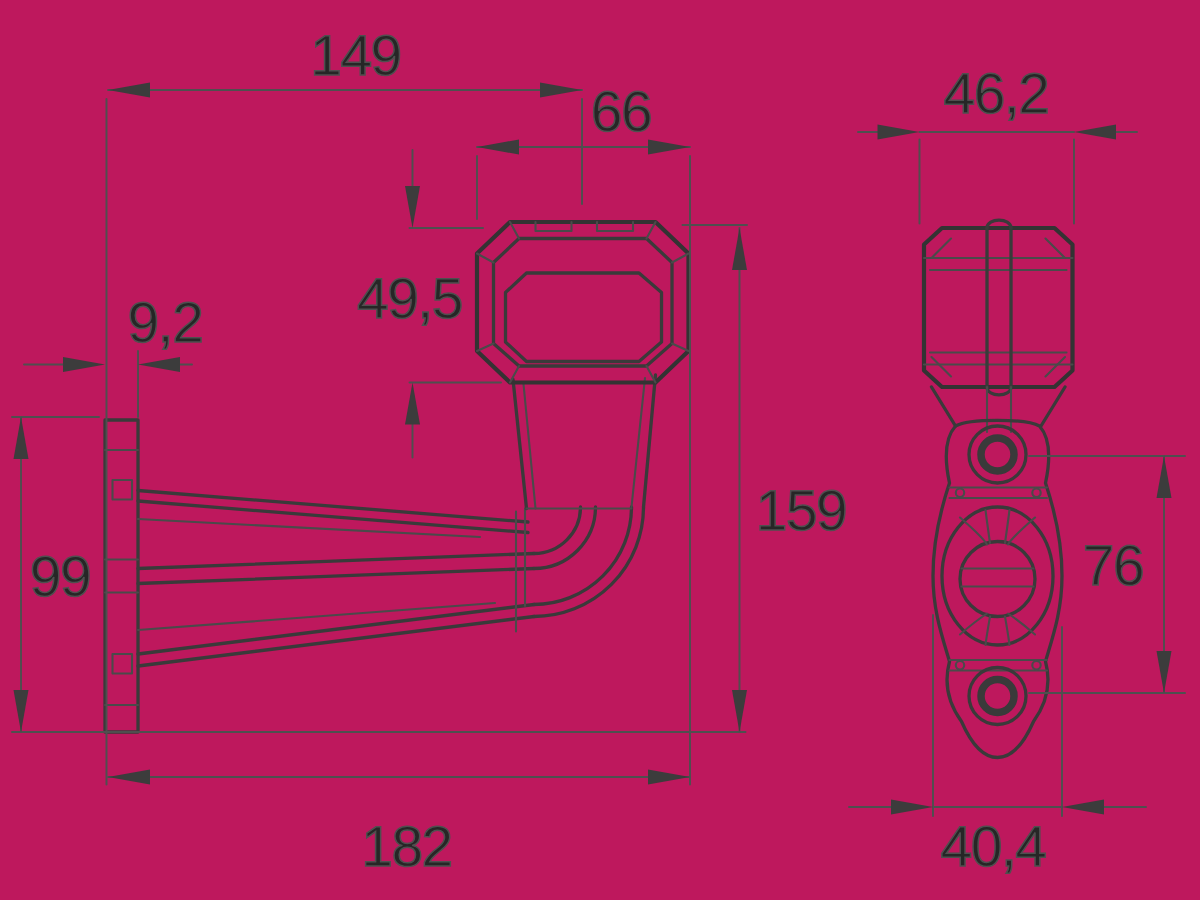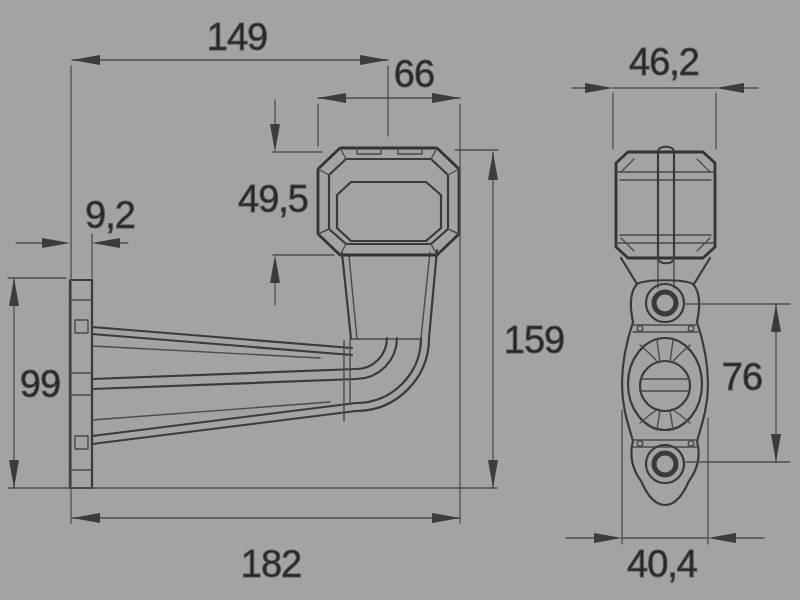--- a/index.html
+++ b/index.html
@@ -1,16 +1,16 @@
 <!DOCTYPE html>
 <html><head>
 <meta charset="utf-8">
 <style>
   html,body{margin:0;padding:0;background:#e9e9e9;}
-  .stage{width:800px;height:600px;background:#a3a3a3;position:relative;overflow:hidden;
+  .stage{width:800px;height:600px;background:#be185d;position:relative;overflow:hidden;
          font-family:"Liberation Sans", sans-serif;}
   svg{display:block;}
   .part{fill:none;stroke:#3a3a3a;stroke-width:2.2;stroke-linecap:round;stroke-linejoin:round;}
   .part-thin{fill:none;stroke:#4a4a4a;stroke-width:1.4;stroke-linecap:round;stroke-linejoin:round;}
   .part-heavy{fill:none;stroke:#333333;stroke-width:2.8;stroke-linecap:round;stroke-linejoin:round;}
   .dim{stroke:#4f4f4f;stroke-width:1.3;fill:none;stroke-linecap:round;}
   .arrow{fill:#3c3c3c;stroke:none;}
   .dim-text{font-family:"Liberation Sans", sans-serif;font-size:38px;fill:#262626;
             text-anchor:middle;letter-spacing:-1px;}
   .ring{fill:none;stroke:#3a3a3a;stroke-width:5;}

